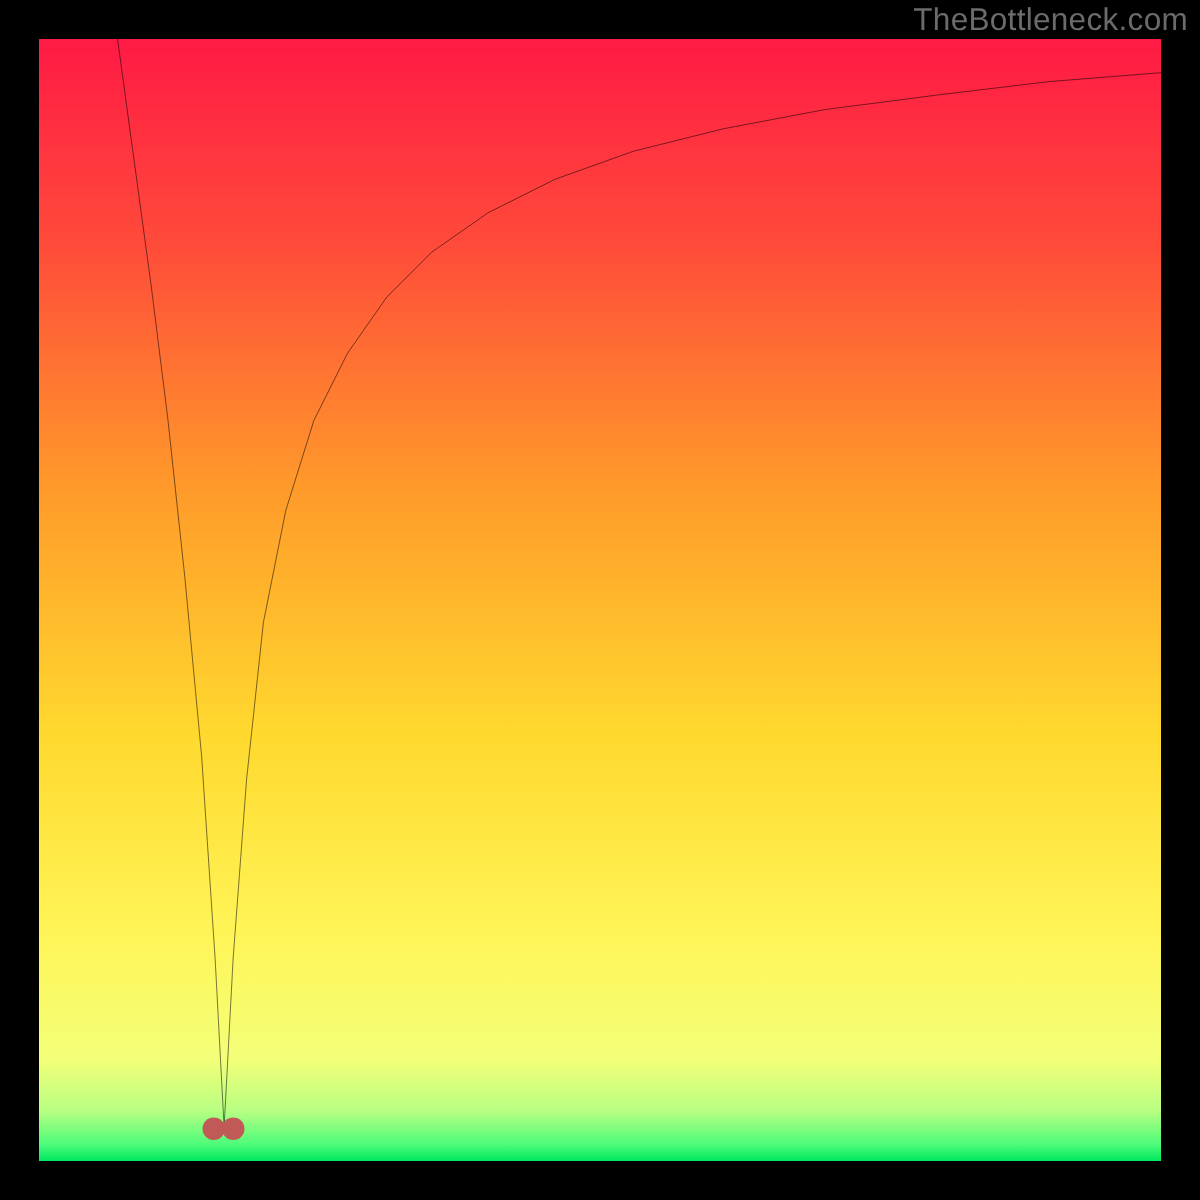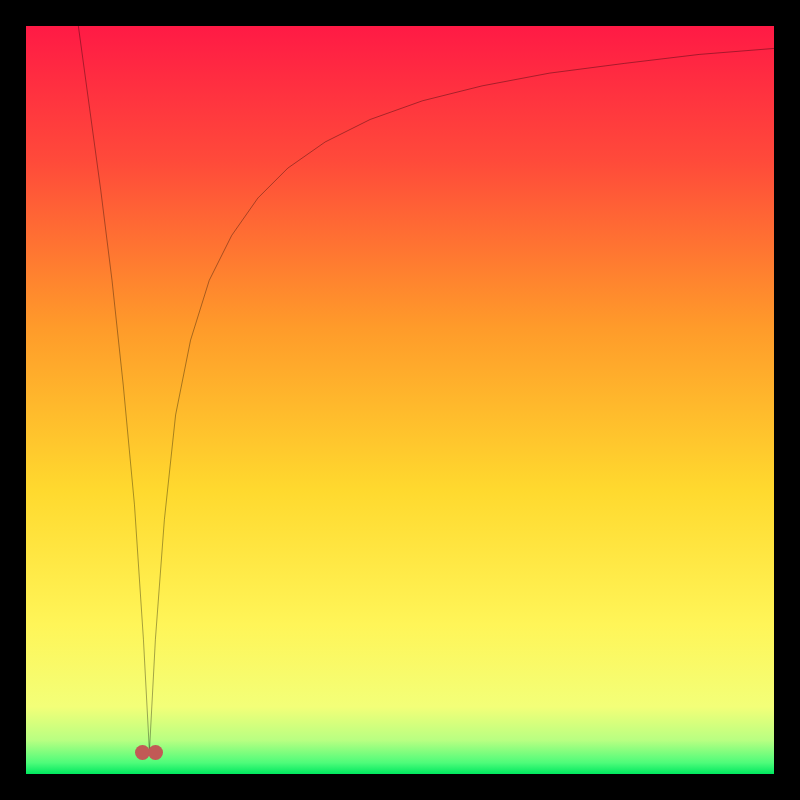--- a/index.html
+++ b/index.html
@@ -97,14 +97,15 @@
       <path id="curve-right" stroke="#000" stroke-width="0.35" fill="none" vector-effect="non-scaling-stroke" stroke-linecap="round" d="M16.50 97.00 L17.30 82.00 L18.50 66.00 L20.00 52.00 L22.00 42.00 L24.50 34.00 L27.50 28.00 L31.00 23.00 L35.00 19.00 L40.00 15.50 L46.00 12.50 L53.00 10.00 L61.00 8.00 L70.00 6.30 L80.00 5.00 L90.00 3.80 L100.00 3.00"></path>
     </svg>
 
     <div class="marker" id="marker" style="left: 16.5%; top: 97%;">
       <div class="lobe left" style="background: rgb(193, 90, 86);"></div>
       <div class="lobe right" style="background: rgb(193, 90, 86);"></div>
     </div>
 
   </div>
 
+  <div class="watermark">TheBottleneck.com</div>
 
 </div>
 
 </body></html>

